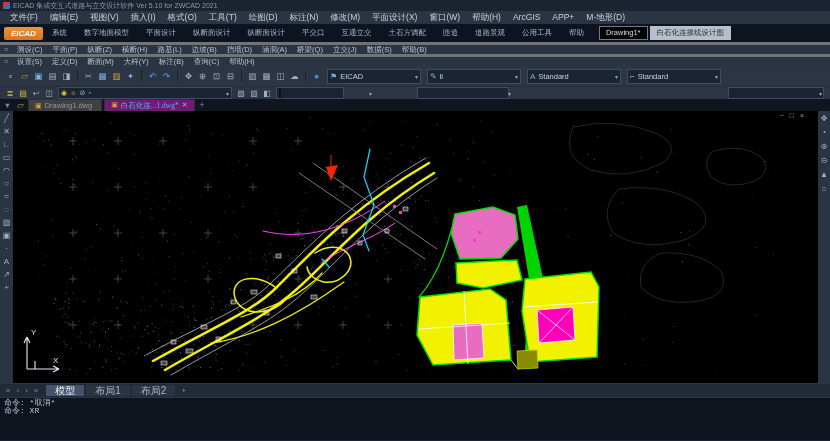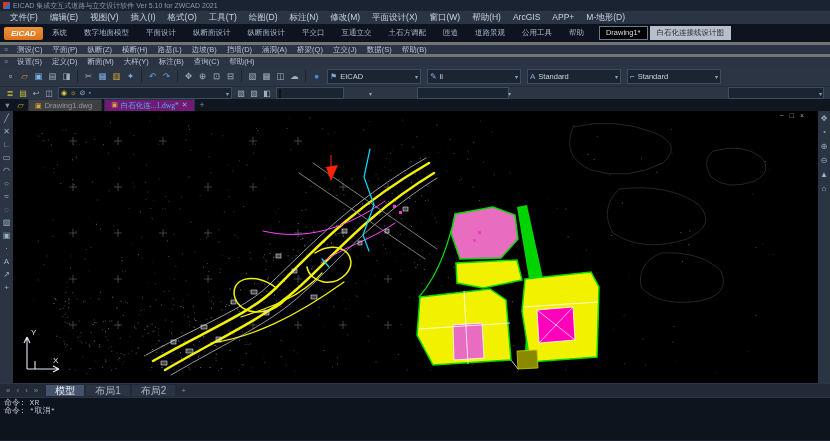--- a/index.html
+++ b/index.html
@@ -1176,22 +1176,22 @@
     <span class="ltab active">模型</span>
         <span class="ltab">布局1</span>
         <span class="ltab">布局2</span>
       </span>
     <span id="newlayout">+</span>
   </div>
 
   <div id="cmd">
     <div>
 
-    <div class="cline">命令: XR</div>
-        <div class="cline">命令: *取消*</div>
+    <div class="cline">命令: *取消*</div>
+        <div class="cline">命令: XR</div>
       </div>
   </div>
 
   <div id="statusbar">
     <span id="status-msg">加载EIcad_Grd2021_x64 ver.30.10 2014.5.23 程序成功!</span>
     <span id="coords">531936.5136, 2564332.0900, 0.0000</span>
     <span style="display:flex;gap:2px;">
 
     <span class="sticon">⌗</span>
         <span class="sticon">▦</span>

